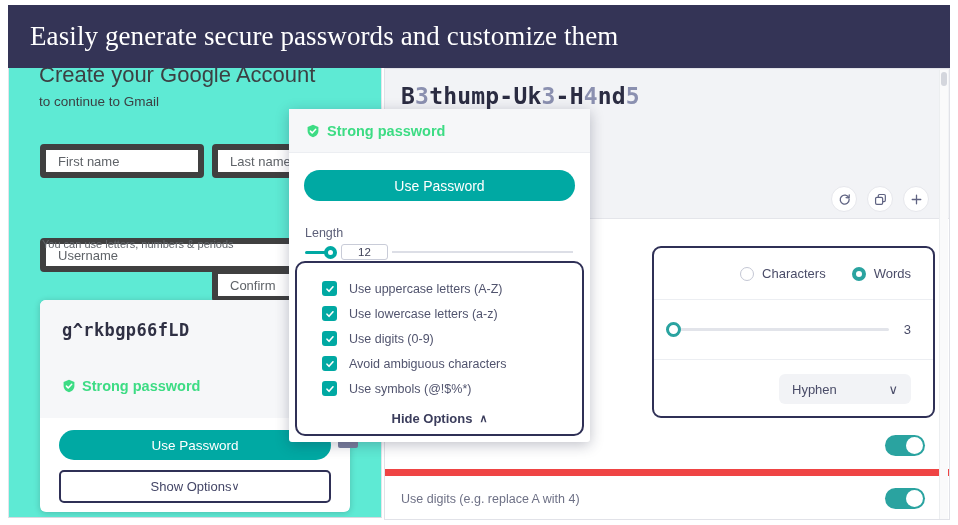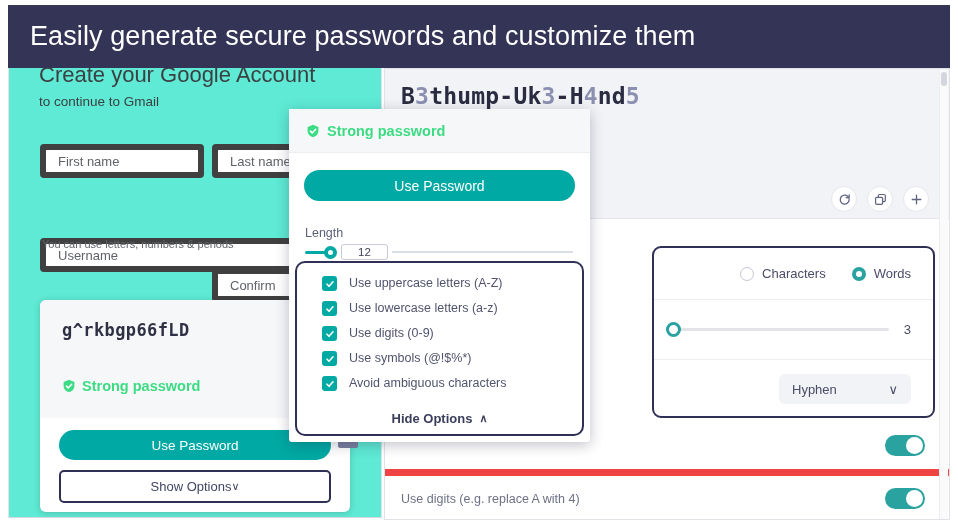--- a/index.html
+++ b/index.html
@@ -19,20 +19,21 @@
     background: #343456;
     display: flex; align-items: center;
     z-index: 60;
   }
   .banner-text {
     color: #ffffff;
     font-size: 27px;
     letter-spacing: .1px;
     padding-left: 22px;
     white-space: nowrap;
+    font-family: Liberation Serif, serif;
   }
 
   
   .left-pane {
     position: absolute; left: 8px; top: 68px;
     width: 374px; height: 450px;
     background: #5eead4;
     border-left: 1px solid #e3e4ea;
     border-right: 1px solid #e3e4ea;
     border-bottom: 1px solid #d8d9e0;
@@ -294,21 +295,21 @@
 
   .chk-card {
     position:absolute; left: 6px; top: 152px;
     width: 289px; height: 175px;
     border: 2px solid #2f3056;
     border-radius: 10px;
     background:#fff;
     padding: 13px 0 0 0;
   }
   .chk-row {
-    display:flex;gap:12px;
+    display:flex;align-items:center;gap:12px;
     padding-left: 25px; height: 25px;
   }
   .chk {
     width: 15px;height:15px;border-radius:3px;background:#00a9a3;
     display:flex;align-items:center;justify-content:center;flex:none;
   }
   .chk-lbl { font-size:12.5px; color:#51546e; }
   .hide-opt {
     margin-top: 10px;
     display:flex;align-items:center;justify-content:center;gap:7px;
@@ -480,29 +481,29 @@
             </svg>
         </span>
         <span class="chk-lbl">Use digits (0-9)</span>
       </div>
       <div class="chk-row">
         <span class="chk">
           <svg width="10" height="10" viewBox="0 0 10 10" aria-hidden="true">
               <path d="M2 5.2 4 7.3 8 2.8" fill="none" stroke="#fff" stroke-width="1.6" stroke-linecap="round" stroke-linejoin="round"></path>
             </svg>
         </span>
-        <span class="chk-lbl">Use symbols (@!$%*)</span>
+        <span class="chk-lbl">Avoid ambiguous characters</span>
       </div>
       <div class="chk-row">
         <span class="chk">
           <svg width="10" height="10" viewBox="0 0 10 10" aria-hidden="true">
               <path d="M2 5.2 4 7.3 8 2.8" fill="none" stroke="#fff" stroke-width="1.6" stroke-linecap="round" stroke-linejoin="round"></path>
             </svg>
         </span>
-        <span class="chk-lbl">Avoid ambiguous characters</span>
+        <span class="chk-lbl">Use symbols (@!$%*)</span>
       </div>
 
       <div class="hide-opt">
         <span>Hide Options</span>
         <span class="chev">∧</span>
       </div>
     </div>
   </div>
 
 </div>

